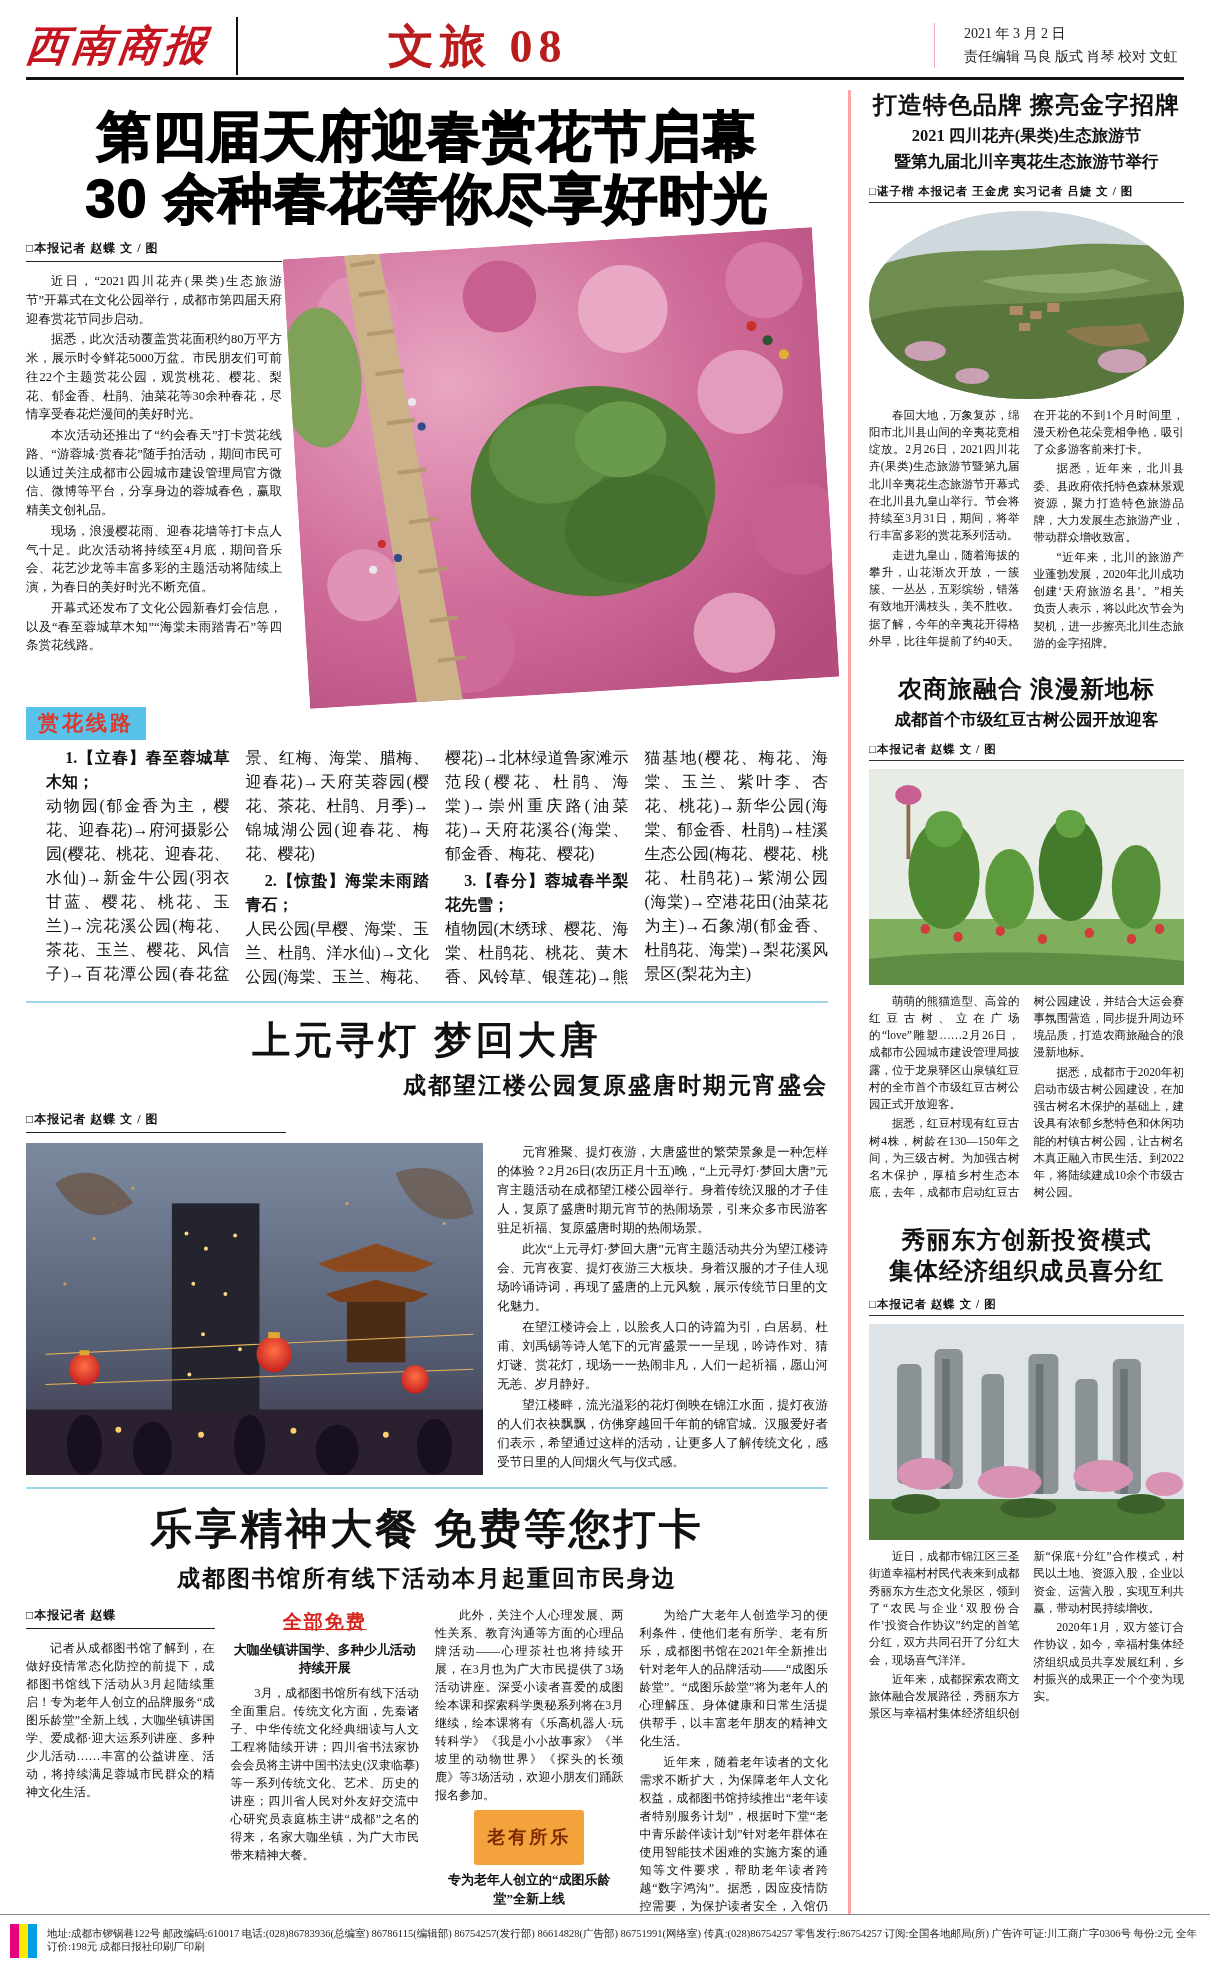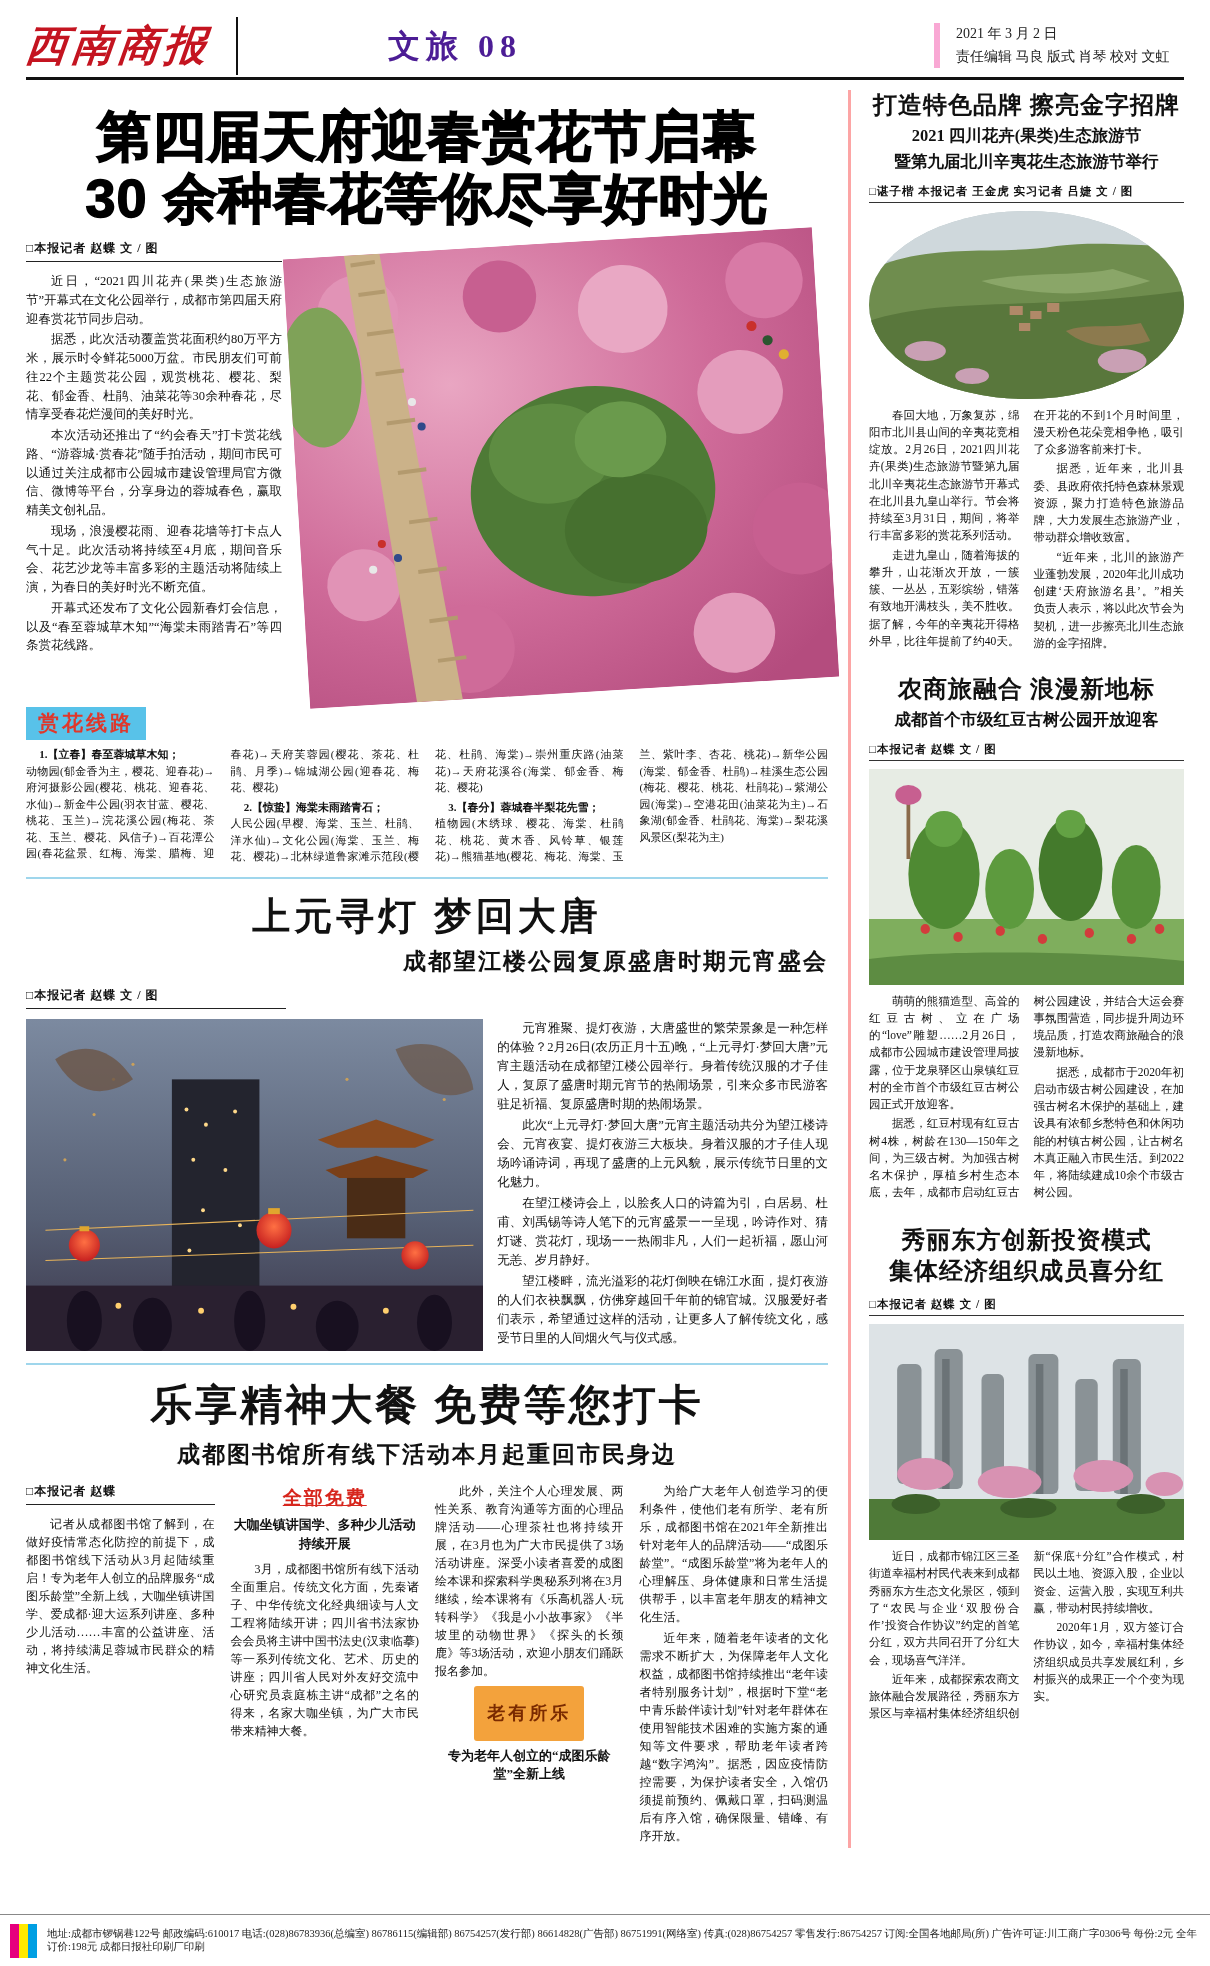--- a/index.html
+++ b/index.html
@@ -5,23 +5,23 @@
   * { margin:0; padding:0; box-sizing:border-box; }
   body { background:#e8e8e8; font-family:"Liberation Serif","DejaVu Serif",serif; }
   .page { position:relative; width:1210px; height:1966px; margin:0 auto; background:#fff;
           padding:14px 26px 60px 26px; overflow:hidden; color:#111; }
 
   
   .masthead { display:flex; align-items:center; height:66px; border-bottom:3px solid #111; }
   .logo { font-size:42px; font-weight:bold; font-style:italic; color:#c41420;
           letter-spacing:4px; transform:skewX(-6deg); white-space:nowrap; }
   .mast-div { width:2px; height:58px; background:#111; margin:0 30px 0 26px; }
-  .section-title { font-size:32px; font-weight:bold; font-family:"Liberation Serif",serif;
-                   letter-spacing:6px; color:#4c1d95; margin:3px auto 0 120px; }
-  .date-block { border-left:6px solid #f9a8d4; padding-left:16px; font-size:14px; line-height:1.6;
+  .section-title { font-size:46px; font-weight:bold; font-family:"Liberation Serif",serif;
+                   letter-spacing:6px; color:#b91c1c; margin:3px auto 0 120px; }
+  .date-block { border-left:1px solid #f9a8d4; padding-left:29px; font-size:14px; line-height:1.6;
                 color:#222; margin-left:auto; min-width:250px; }
 
   
   .content { display:grid; grid-template-columns:1fr 336px; column-gap:20px; margin-top:10px; }
 
   
   .main-headline { text-align:center; font-family:"Liberation Sans","DejaVu Sans",sans-serif;
                    font-weight:900; font-size:54px; line-height:1.14; letter-spacing:1px;
                    margin:16px 0 10px 0; color:#000; -webkit-text-stroke:1.5px #000; }
   .top-row { display:flex; gap:12px; margin-top:8px; }
@@ -31,21 +31,21 @@
   .main-text p, .mid-text p, .r-body p { text-indent:2em; margin-bottom:2px; }
   .photo1-wrap { flex:1; padding:4px 2px 0 2px; }
   .photo1 { width:100%; height:450px; transform:rotate(-3.5deg); transform-origin:50% 50%; }
   .photo1 svg, .photo3 svg, .oval-photo svg, .r-photo svg { width:100%; height:100%; display:block; }
 
   
   .routes-box { margin-top:14px; }
   .routes-label { display:inline-block; background:#58c2e9; color:#e0372b; font-weight:bold;
                   font-size:21px; letter-spacing:3px; padding:2px 12px 3px 12px; margin-bottom:6px;
                   font-family:"Liberation Sans",sans-serif; }
-  .routes-cols { column-count:4; column-gap:16px; font-size:11px; line-height:1.5; text-align:justify; }
+  .routes-cols { column-count:4; column-gap:16px; font-size:16px; line-height:1.5; text-align:justify;margin-left:20px; }
   .routes-cols p { margin-bottom:3px; }
   .route-title { display:block; text-indent:1.2em; font-weight:bold; }
   .route-path { text-indent:2em; display:inline; }
 
   .blue-rule { border-top:2px solid #9fd6ec; margin:12px 0; }
 
   
   .mid-headline { text-align:center; font-size:38px; font-weight:bold; letter-spacing:4px; margin-top:6px; }
   .mid-subhead  { text-align:right; font-size:23px; font-weight:bold; letter-spacing:2px; margin:4px 0 10px 0; }
   .mid-byline-row { width:260px; }

